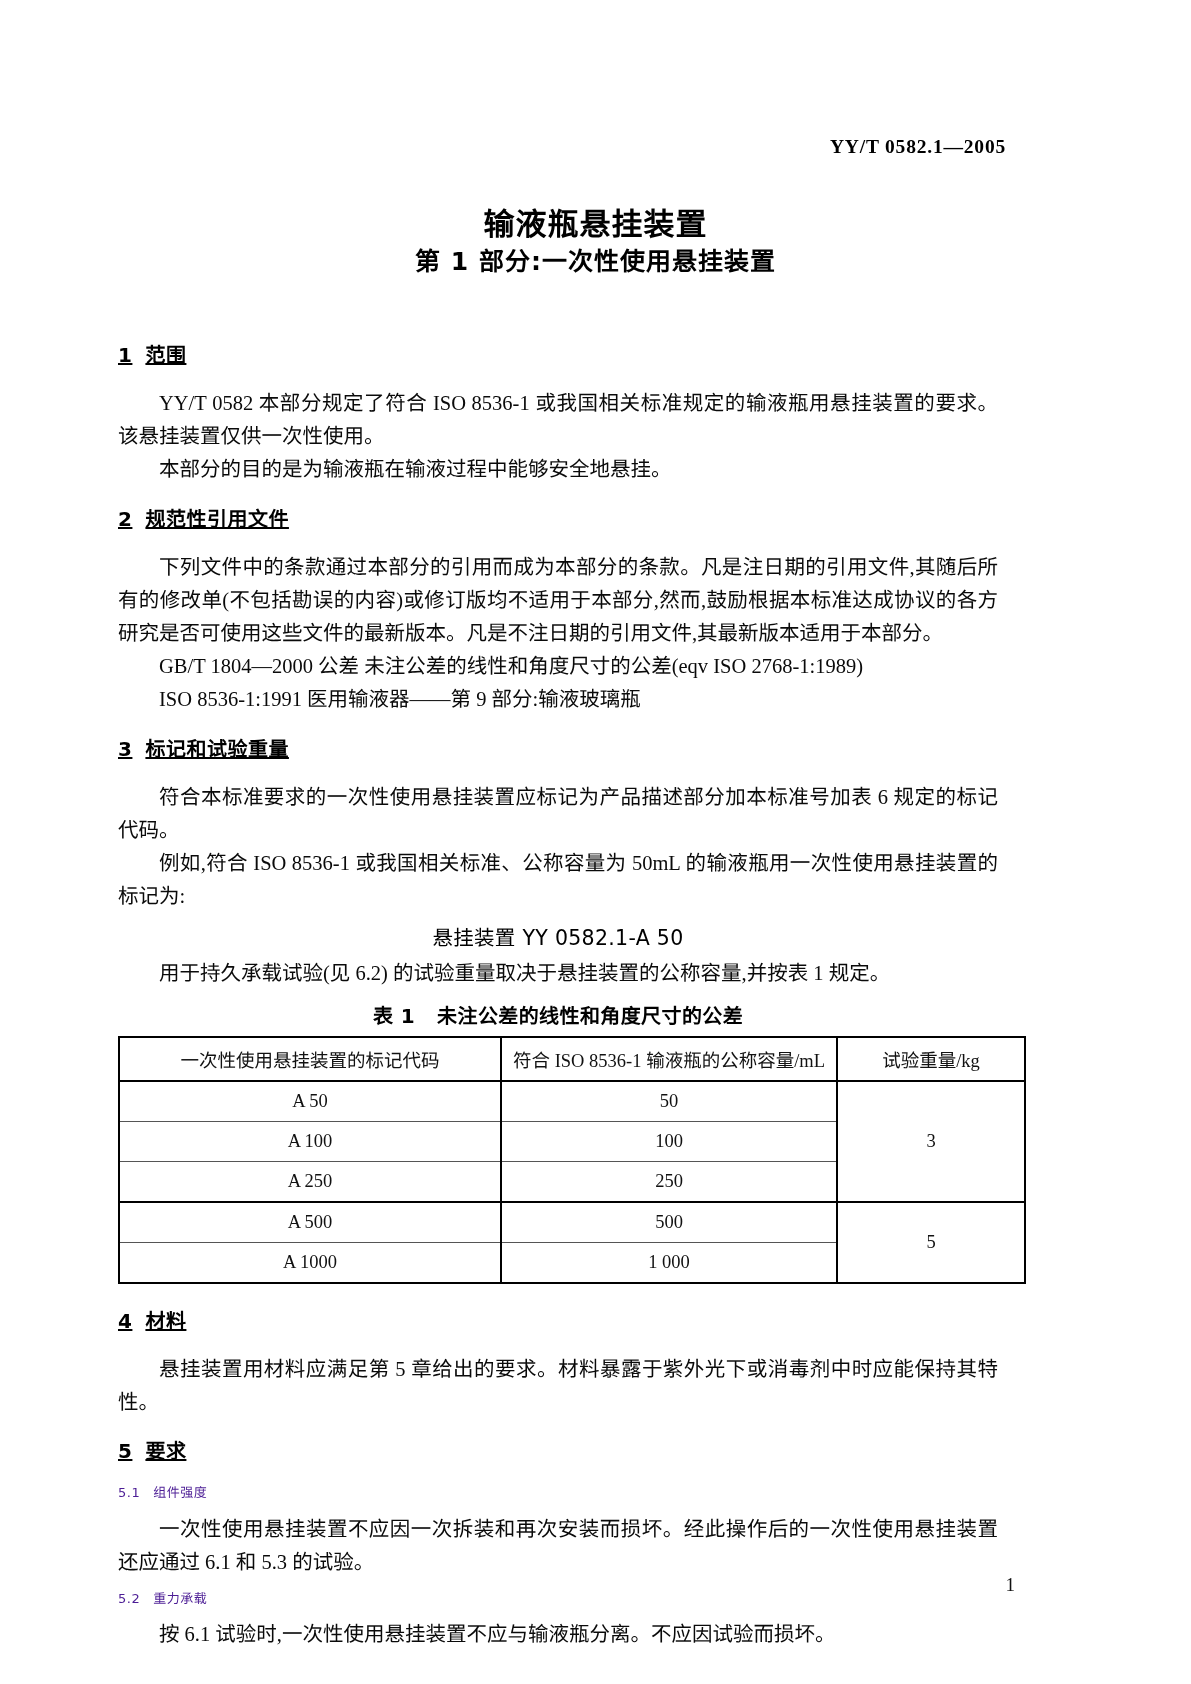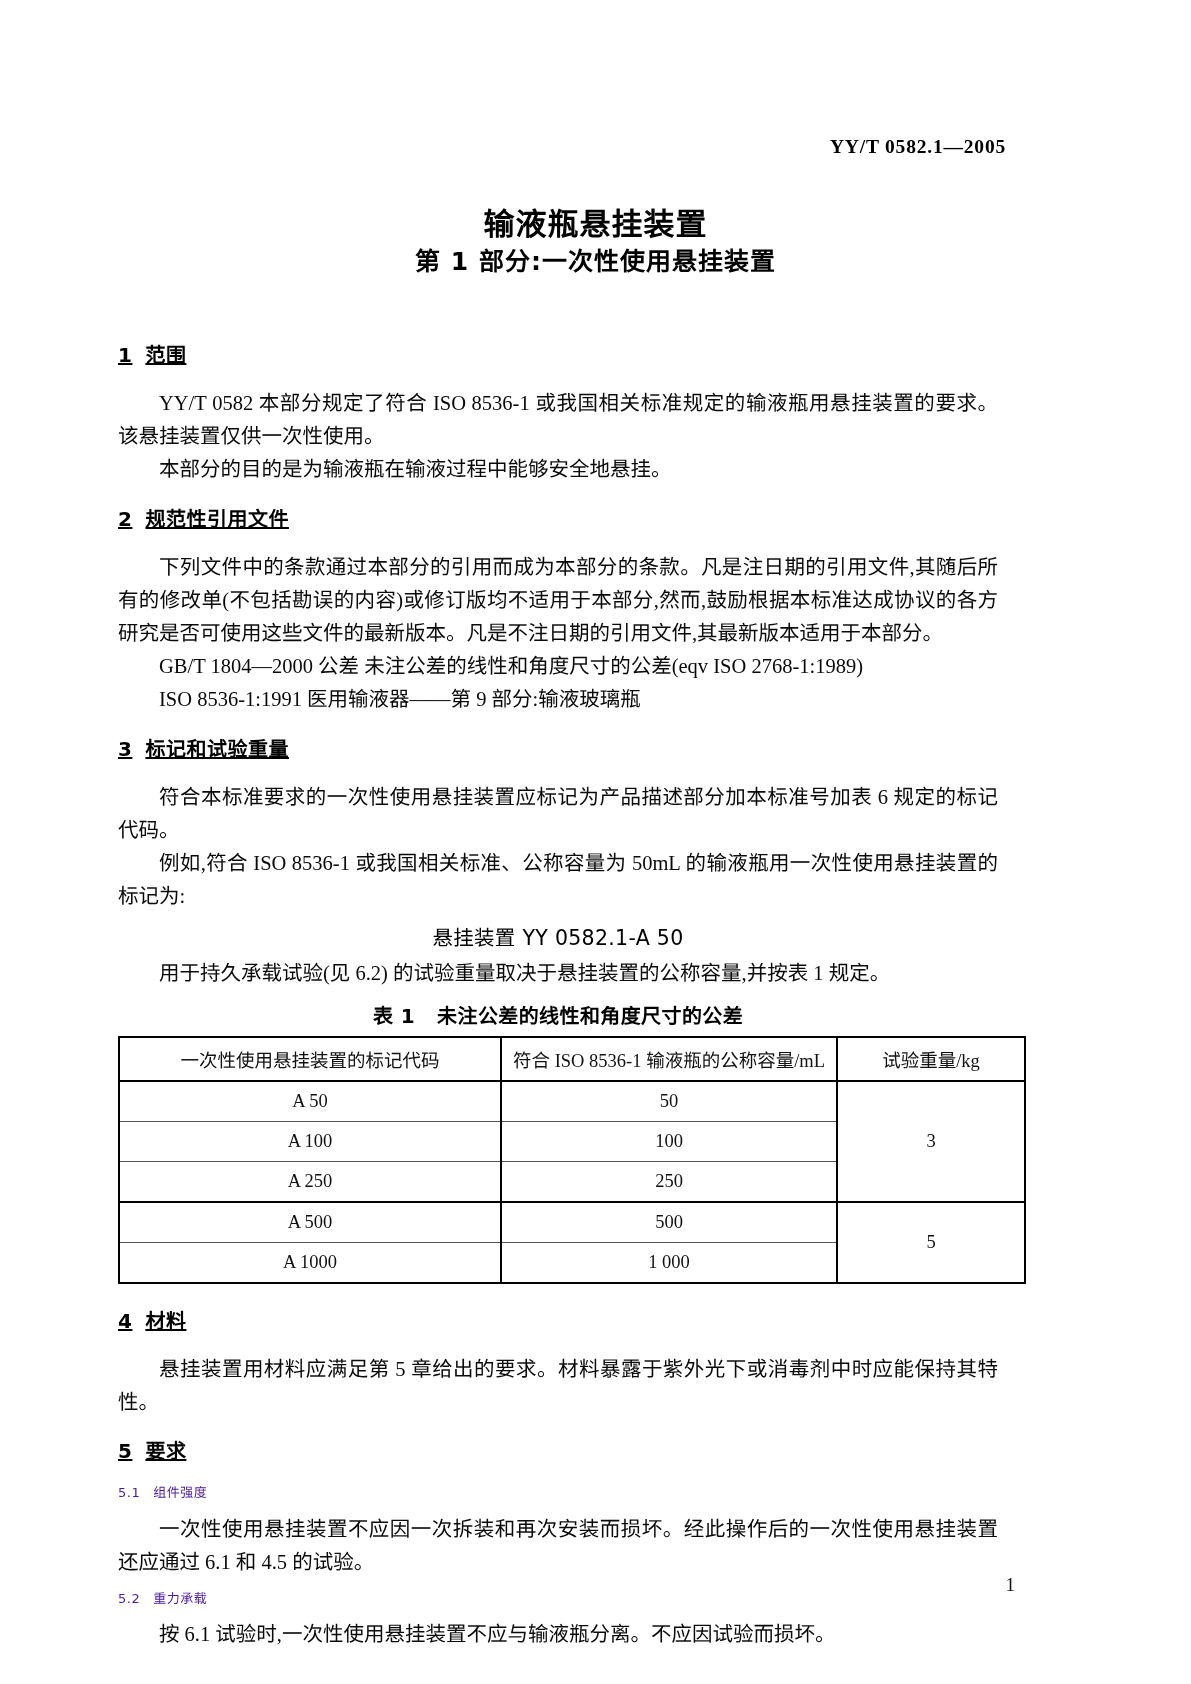--- a/index.html
+++ b/index.html
@@ -291,21 +291,21 @@
 
     <h2 class="sec">
       <span class="sec-num">5</span><span>要求</span>
     </h2>
     <div class="gap-md"></div>
 
     <h3 class="subsec">
       <span class="sec-num wide">5.1</span><span>组件强度</span>
     </h3>
     <div class="gap-sm"></div>
-    <p class="para indent">一次性使用悬挂装置不应因一次拆装和再次安装而损坏。经此操作后的一次性使用悬挂装置还应通过 6.1 和 4.5 的试验。</p>
+    <p class="para indent">一次性使用悬挂装置不应因一次拆装和再次安装而损坏。经此操作后的一次性使用悬挂装置还应通过 6.1 和 5.3 的试验。</p>
     <div class="gap-sm"></div>
 
     <h3 class="subsec">
       <span class="sec-num wide">5.2</span><span>重力承载</span>
     </h3>
     <div class="gap-sm"></div>
     <p class="para indent">按 6.1 试验时,一次性使用悬挂装置不应与输液瓶分离。不应因试验而损坏。</p>
 
   </div>
 

